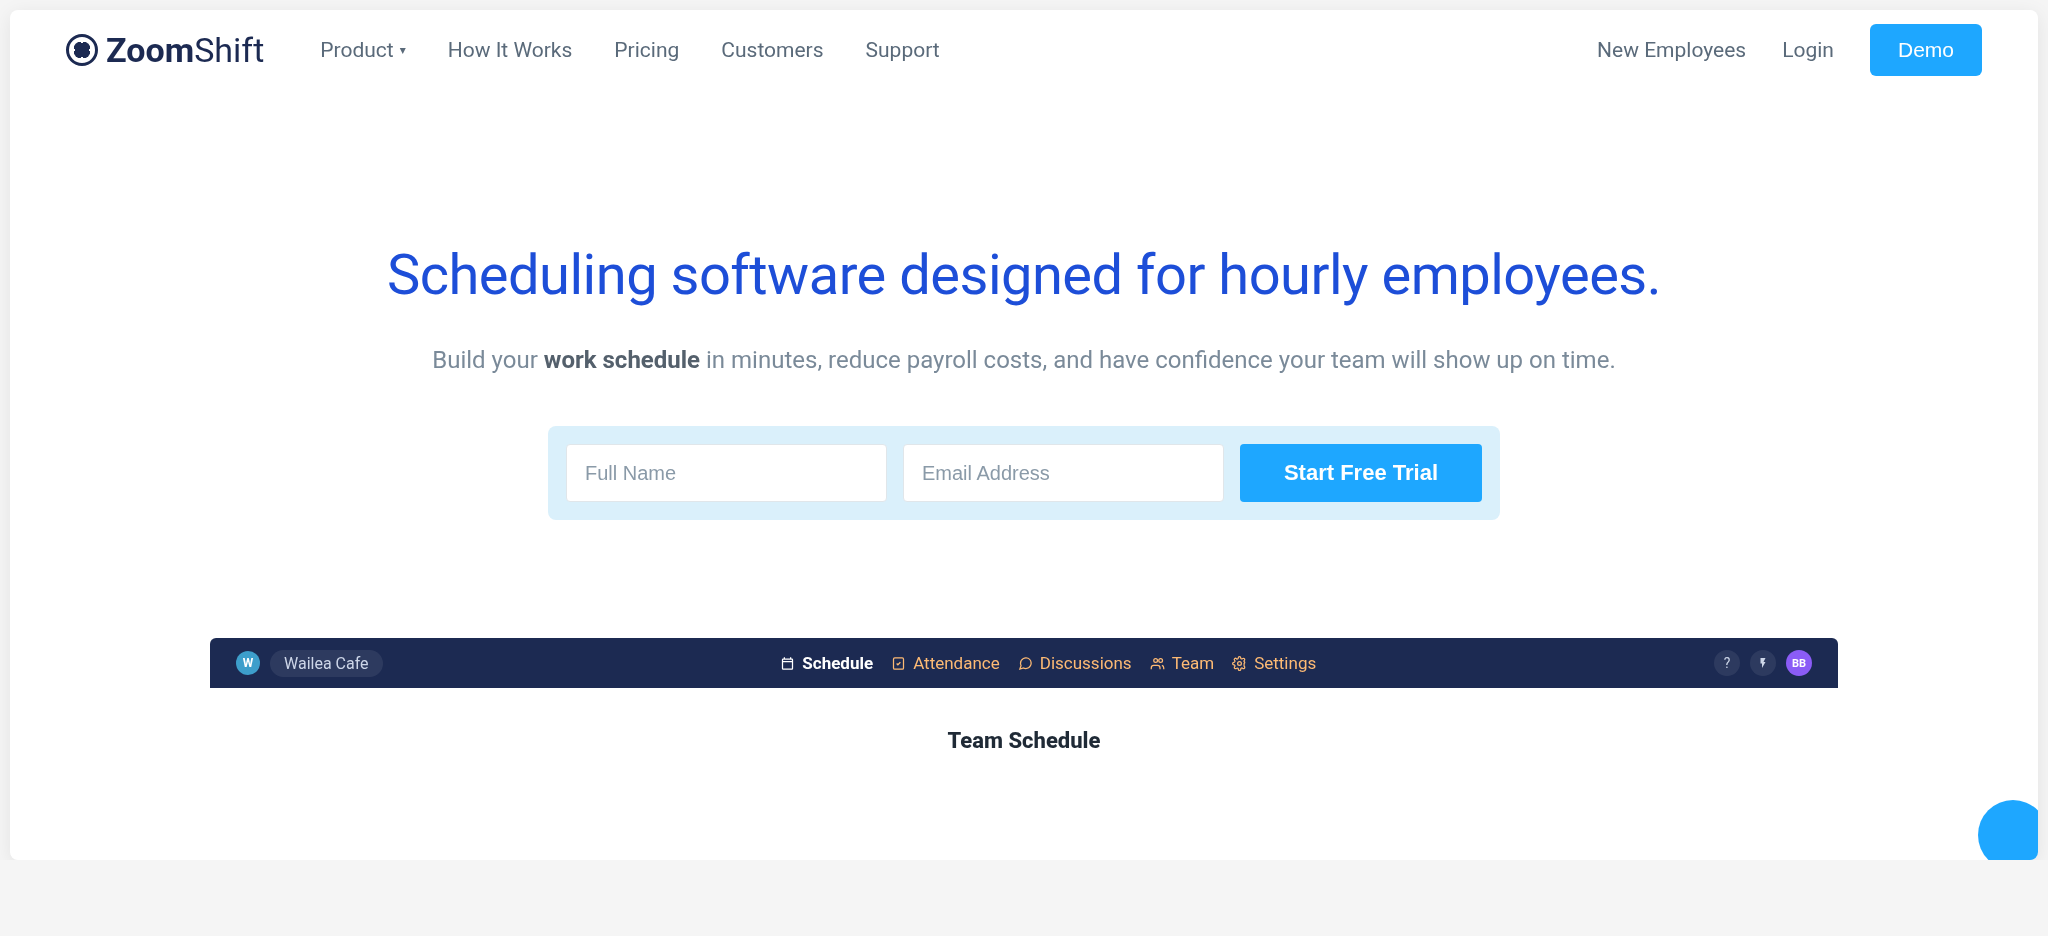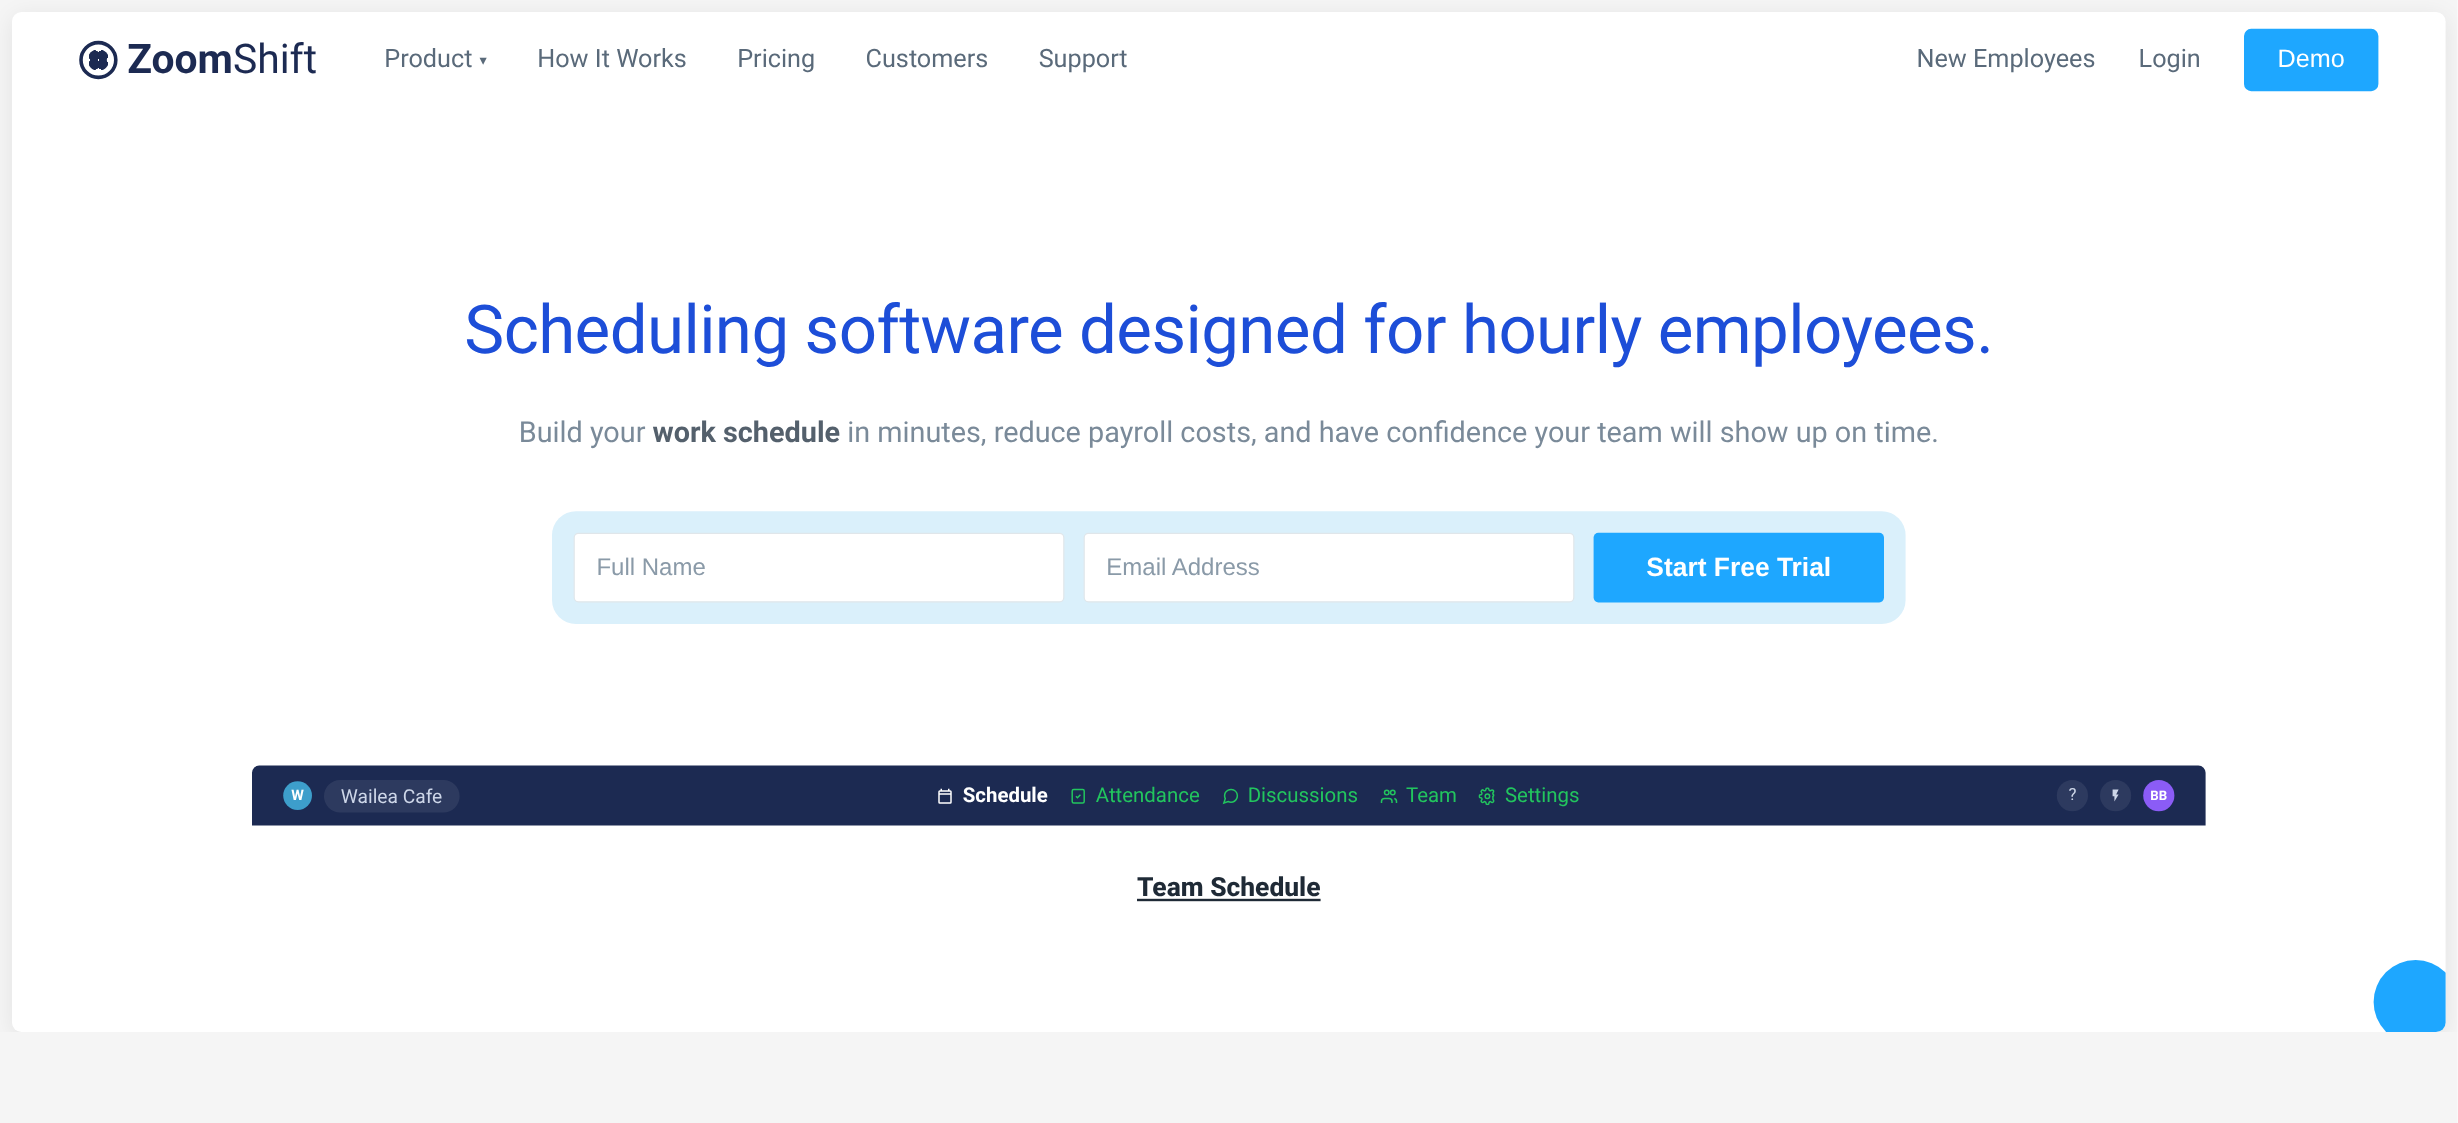--- a/index.html
+++ b/index.html
@@ -16,37 +16,37 @@
 .logo .thin { font-weight:400; }
 .nav-main { display:flex; gap:42px; margin-left:56px; }
 .nav-link { color:#5a6a7a; font-size:21px; text-decoration:none; display:flex; align-items:center; gap:6px; }
 .chev { font-size:12px; color:#5a6a7a; }
 .nav-right { margin-left:auto; display:flex; align-items:center; gap:36px; }
 .demo-btn { background:#1ea7ff; color:#fff; font-weight:400; font-size:21px; padding:14px 28px; border:none; border-radius:6px; cursor:pointer; }
 .hero { text-align:center; padding:150px 40px 40px; }
 .hero h1 { font-size:56px; font-weight:400; color:#1d4ed8; line-height:1.25; letter-spacing:-.5px; }
 .hero p { font-size:24px; color:#7a8a99; margin-top:32px; line-height:1.5; }
 .hero p .b { font-weight:700; color:#54606c; }
-.signup { background:#daf0fb; border-radius:20px; margin:48px auto 0; padding:18px; display:flex; gap:16px; width:1128px; max-width:100%; }
+.signup { background:#daf0fb; border-radius:8px; margin:48px auto 0; padding:18px; display:flex; gap:16px; width:952px; max-width:100%; }
 .signup input { flex:1; min-width:0; border:1px solid #e0e6ea; border-radius:4px; padding:16px 18px; font-size:20px; color:#333; outline:none; }
 .signup input::placeholder { color:#8a9aa8; }
 .signup button { background:#1ea7ff; color:#fff; font-size:22px; font-weight:700; border:none; border-radius:4px; padding:16px 44px; cursor:pointer; white-space:nowrap; }
 .app-preview { margin:78px 200px 0; }
 .app-bar { background:#1c2a52; border-radius:6px 6px 0 0; display:flex; align-items:center; padding:10px 26px; color:#b7c0d6; font-size:16px; height:50px; }
 .app-left { display:flex; align-items:center; gap:10px; }
 .avatar { width:24px; height:24px; border-radius:50%; background:#3d9ecb; color:#fff; font-size:12px; font-weight:700; display:flex; align-items:center; justify-content:center; }
 .chip { background:rgba(255,255,255,.08); border-radius:14px; padding:4px 14px; color:#cdd6e8; font-size:16px; }
 .app-tabs { display:flex; gap:18px; margin:0 auto; }
-.app-tab { display:flex; align-items:center; gap:7px; color:#22c55e; font-size:17px; cursor:pointer; }
+.app-tab { display:flex; align-items:center; gap:7px; color:#fdba74; font-size:17px; cursor:pointer; }
 .app-tab.active { color:#fff; font-weight:700; }
 .app-tab .i { display:inline-flex; }
 .app-right { display:flex; align-items:center; gap:10px; }
 .circ { width:26px; height:26px; border-radius:50%; background:rgba(255,255,255,.08); display:flex; align-items:center; justify-content:center; color:#cdd6e8; font-size:14px; }
 .circ.green { background:#8b5cf6; color:#fff; font-size:11px; font-weight:700; }
-.app-sub { text-align:center; padding:40px 0 0; font-size:22px; font-weight:800; color:#1f2a36;text-decoration:underline; }
+.app-sub { text-align:center; padding:40px 0 0; font-size:22px; font-weight:800; color:#1f2a36; }
 svg { display:block; }
 .fab { position:absolute; right:-10px; bottom:-10px; width:70px; height:70px; border-radius:50%; background:#1ea7ff; }
 </style>
 </head>
 <body>
 
 <div class="card">
 
   <nav class="nav">
     <a class="logo">

